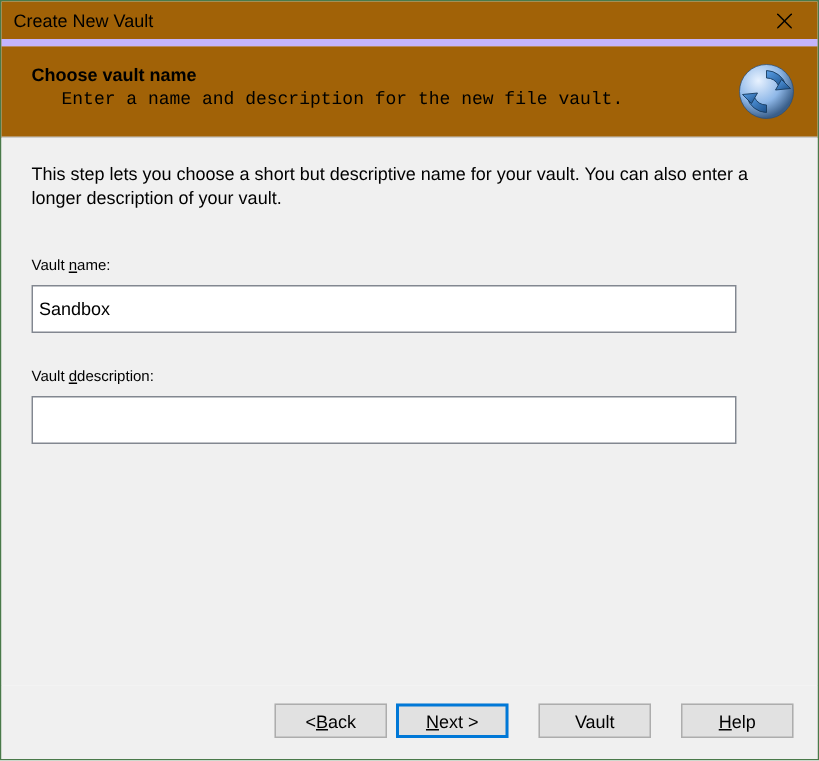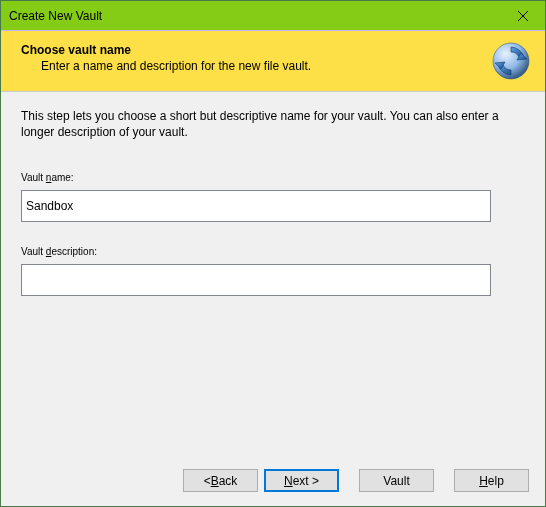--- a/index.html
+++ b/index.html
@@ -16,59 +16,60 @@
     background: #fff;
     display: flex;
     flex-direction: column;
   }
   .titlebar {
     height: 30px;
     display: flex;
     align-items: center;
     justify-content: space-between;
     padding: 0 0 0 8px;
-    background: #84cc16;
-    border-bottom: 1px solid #c4b5fd;
+    background: #a16207;
+    border-bottom: 5px solid #c4b5fd;
   }
   .titlebar-title {
     font-size: 12px;
     color: #000;
   }
   .close-btn {
     width: 45px;
     height: 29px;
     display: flex;
     align-items: center;
     justify-content: center;
     font-size: 14px;
     font-family: Arial, sans-serif;
     color: #000;
     cursor: pointer;
   }
 
   .header {
-    background: #fde047;
+    background: #a16207;
     padding: 10px 14px 10px 20px;
     border-bottom: 1px solid #ccc;
     display: flex;
     align-items: flex-start;
     justify-content: space-between;
     min-height: 58px;
   }
   .header-text { padding-top: 2px; }
   .header-title {
     font-weight: bold;
     font-size: 12px;
     color: #000;
   }
   .header-sub {
     font-size: 12px;
     color: #000;
     margin-left: 20px;
     margin-top: 2px;
+    font-family: Liberation Mono, monospace;
   }
   .header-icon { width: 40px; height: 40px; }
 
   .content {
     flex: 1;
     background: #f0f0f0;
     padding: 16px 20px 10px 20px;
     color: #000;
   }
   .intro {
@@ -169,21 +170,21 @@
 
     <div class="field-group">
       <div class="field-label">
         <span>Vault </span><span class="ul">n</span><span>ame:</span>
       </div>
       <input type="text" class="text-input" value="Sandbox" style="">
     </div>
 
     <div class="field-group">
       <div class="field-label">
-        <span>Vault </span><span class="ul">d</span><span>escription:</span>
+        <span>Vault </span><span class="ul">d</span><span>description:</span>
       </div>
       <input type="text" class="text-input" value="" style="">
     </div>
   </div>
 
   <div class="footer">
     <button class="btn">
       <span>&lt; </span>
         <span class="ul">B</span>
         <span>ack</span>

